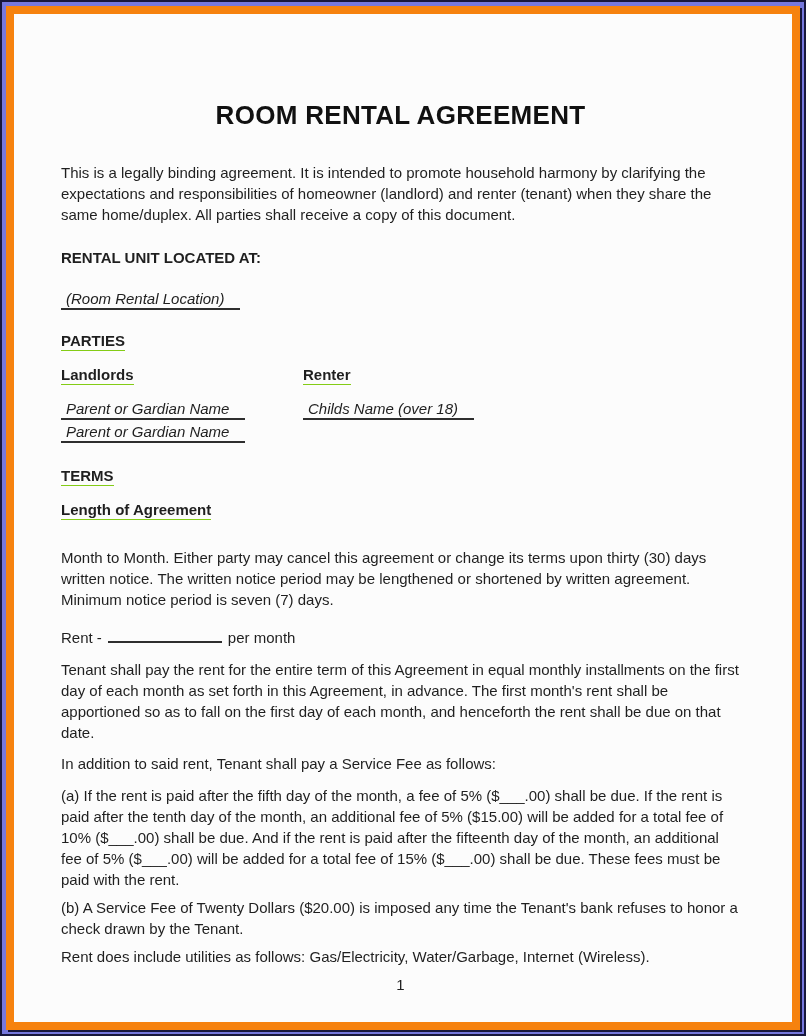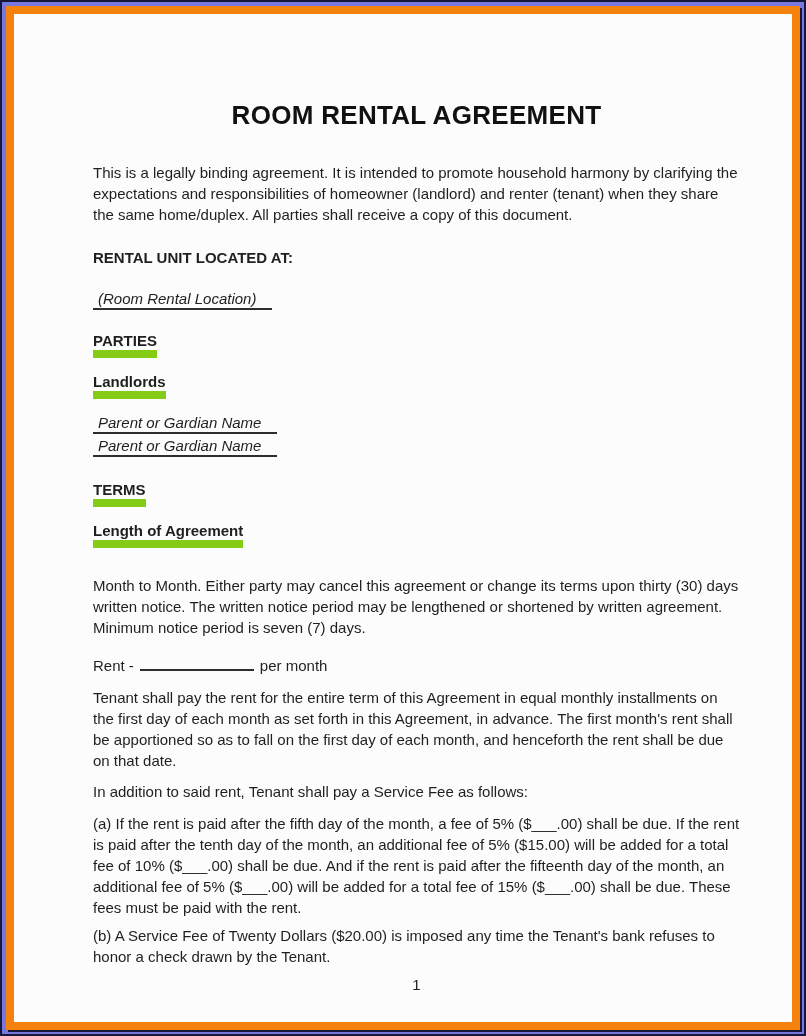--- a/index.html
+++ b/index.html
@@ -18,40 +18,40 @@
   .paper {
     box-sizing: border-box;
     width: 100%; height: 100%;
     background: #fcfcfc;
     border: 8px solid #f6820e;
     box-shadow: 2px 2px 0 0 #17173c;
   }
   .content {
     box-sizing: border-box;
     height: 100%;
-    padding: 86px 52px 0 79px;
+    padding: 86px 52px 0 47px;
     color: #1f1f1f;
     font-size: 15px;
     line-height: 21px;
     overflow: hidden;
   }
   h1.doc-title {
     margin: 0 0 32px 0;
     font-size: 26px;
     line-height: 30px;
     text-align: center;
     font-weight: bold;
     letter-spacing: 0.3px;
     color: #111;
   }
   p { margin: 0; }
   .hd { font-weight: bold; }
   .ul {
     display: inline-block;
-    border-bottom: 8px solid #84cc16;
+    border-bottom: 1px solid #84cc16;
     padding-bottom: 0px;
     line-height: 18px;
   }
   .fill {
     display: inline-block;
     font-style: italic;
     border-bottom: 2px solid #2e2e2e;
     padding: 0 16px 1px 5px;
     line-height: 16px;
   }
@@ -112,20 +112,28 @@
           <div class="col-hd hd">
             <span class="ul">Landlords</span>
           </div>
           <div class="name-line">
             <span class="fill">Parent or Gardian Name</span>
           </div>
           <div class="name-line">
             <span class="fill">Parent or Gardian Name</span>
           </div>
         </div>
+        <div class="col-r">
+          <div class="col-hd hd">
+            <span class="ul">Renter</span>
+          </div>
+          <div class="name-line">
+            <span class="fill">Childs Name (over 18)</span>
+          </div>
+        </div>
       </div>
 
       <div class="terms-hd hd">
         <span class="ul">TERMS</span>
       </div>
 
       <div class="length-hd hd">
         <span class="ul">Length of Agreement</span>
       </div>
 
@@ -137,18 +145,19 @@
       </div>
 
       <p class="rent-para">Tenant shall pay the rent for the entire term of this Agreement in equal monthly installments on the first day of each month as set forth in this Agreement, in advance.  The first month's rent shall be apportioned so as to fall on the first day of each month, and henceforth the rent shall be due on that date.</p>
 
       <p class="svc-intro">In addition to said rent, Tenant shall pay a Service Fee as follows:</p>
 
       <p class="clause-a">(a) If the rent is paid after the fifth day of the month, a fee of 5% ($___.00) shall be due. If the rent is paid after the tenth day of the month, an additional fee of 5% ($15.00) will be added for a total fee of 10% ($___.00) shall be due. And if the rent is paid after the fifteenth day of the month, an additional fee of 5% ($___.00) will be added for a total fee of 15% ($___.00) shall be due. These fees must be paid with the rent.</p>
 
       <p class="clause-b">(b) A Service Fee of Twenty Dollars ($20.00) is imposed any time the Tenant's bank refuses to honor a check drawn by the Tenant.</p>
 
+      <p class="utilities">Rent does include utilities as follows: Gas/Electricity, Water/Garbage, Internet (Wireless).</p>
 
       <div class="page-num">1</div>
 
     </div>
   </div>
 </div>
 
 </body></html>

